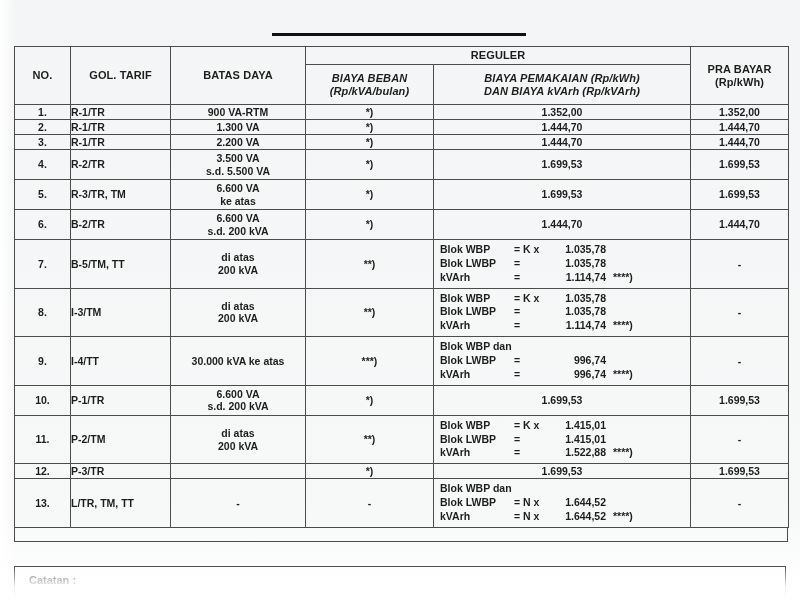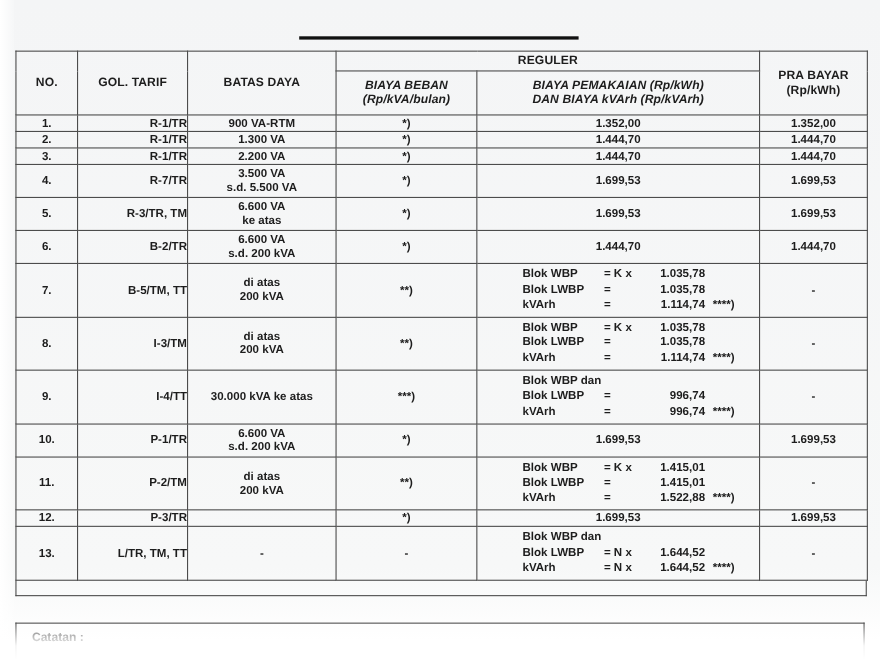--- a/index.html
+++ b/index.html
@@ -78,42 +78,41 @@
   }
   .h-sub {
     text-align: center;
     height: 39px;
     padding: 0 2px;
     font-style: italic;
   }
   .h-sub .l1, .h-main .l1 { display:block; }
 
   td.num      { text-align: center; }
-  td.gol      { text-align: right; }
+  td.gol      { text-align: left; }
   td.batas    { text-align: center; margin-top: 33px; }
   td.beban    { text-align: center; }
   td.single   { text-align: center; }
   td.pra      { text-align: center; }
 
   .r1 { height: 15px; }
   .r2 { height: 30px; }
   .r3 { height: 45px; }
 
   .sub2 { display: block; }
 
   
   .blocks {
     display: block;
     padding: 3px 0 3px 6px;
   }
   .blocks .brow {
     display: flex;
     align-items: flex-start;
     line-height: 1.32;
-    margin-left: 35px;
   }
   .blocks .lbl  { width: 74px; flex: none; text-align: left; }
   .blocks .eq   { width: 36px; flex: none; text-align: left; }
   .blocks .val  { width: 56px; flex: none; text-align: right; }
   .blocks .ast  { padding-left: 7px; text-align: left; }
 
   
   .spacer-strip {
     border: 1px solid #4c4c4c;
     border-top: none;
@@ -222,21 +221,21 @@
             <td class="gol">R-1/TR</td>
             <td class="batas">
               <span class="sub2">2.200 VA</span>
             </td>
             <td class="beban">*)</td>
             <td class="single">1.444,70</td>
             <td class="pra">1.444,70</td>
           </tr>
           <tr class="r2">
             <td class="num">4.</td>
-            <td class="gol">R-7/TR</td>
+            <td class="gol">R-2/TR</td>
             <td class="batas">
               <span class="sub2">3.500 VA</span>
               <span class="sub2">s.d. 5.500 VA</span>
             </td>
             <td class="beban">*)</td>
             <td class="single">1.699,53</td>
             <td class="pra">1.699,53</td>
           </tr>
           <tr class="r2">
             <td class="num">5.</td>

